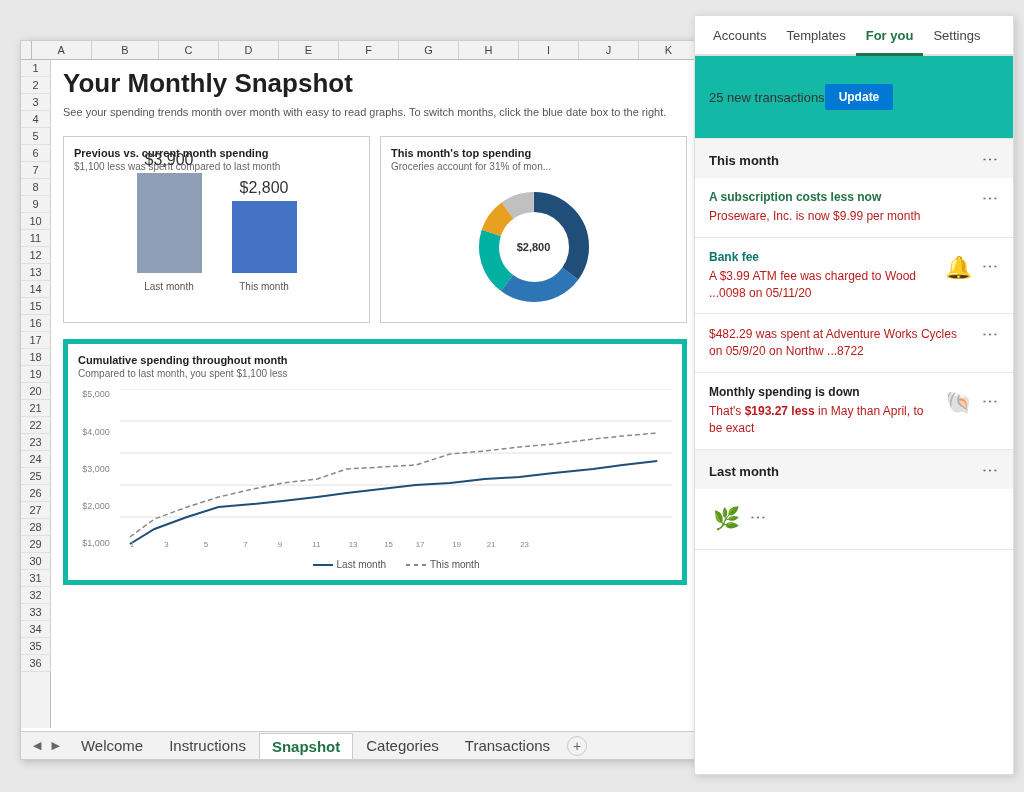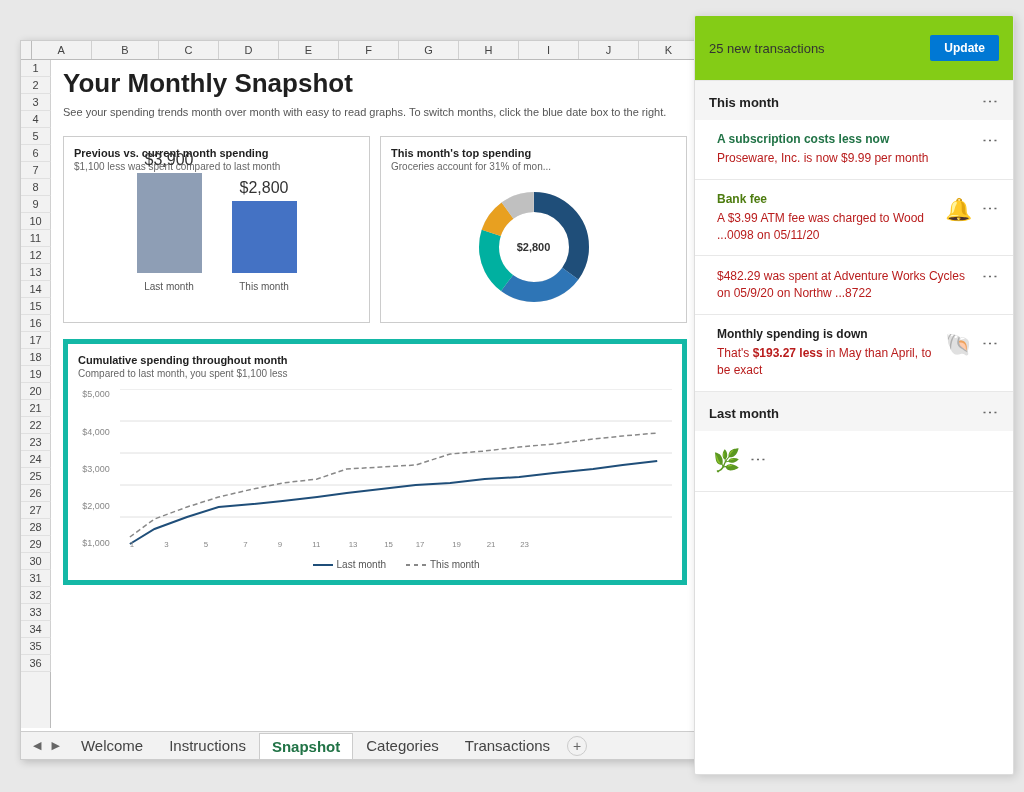--- a/index.html
+++ b/index.html
@@ -268,24 +268,23 @@
     .nav-tab.active {
       color: #217346;
       border-bottom: 3px solid #217346;
       font-weight: 600;
     }
 
     
     .notification-bar {
       display: flex;
       align-items: center;
-      justify-content: space-between;
-      padding: 19px 14px;
+      padding: 28px 14px;
       border-bottom: 1px solid #e8e8e8;
-      background: #84cc16;
+      background: #14b8a6;
     }
     .notif-text {
       font-size: 13px;
       color: #333;
     }
     .update-btn {
       background: #0078d4;
       color: white;
       border: none;
       padding: 6px 14px;
@@ -326,29 +325,28 @@
       padding: 12px 14px;
       border-bottom: 1px solid #e8e8e8;
       background: white;
       display: flex;
       align-items: flex-start;
       justify-content: space-between;
       gap: 8px;
     }
     .card-content {
       flex: 1;
-      margin-left: 8px;
     }
     .card-category {
       font-size: 12px;
       font-weight: 600;
       margin-bottom: 4px;
     }
     .card-category.green { color: #217346; }
-    .card-category.orange { color: #4d7c0f; }
+    .card-category.orange { color: #0f766e; }
     .card-category.black { color: #1f1f1f; }
     .card-desc {
       font-size: 12px;
       color: #b91c1c;
       line-height: 1.4;
     }
     .card-icon {
       width: 36px;
       height: 36px;
       display: flex;
@@ -558,20 +556,26 @@
     <div class="sheet-tab">Instructions</div>
     <div class="sheet-tab active">Snapshot</div>
     <div class="sheet-tab">Categories</div>
     <div class="sheet-tab">Transactions</div>
     <div class="tab-add">+</div>
   </div>
 </div>
 
 <div class="right-panel">
 
+  <div class="panel-nav">
+    <div class="nav-tab">Accounts</div>
+    <div class="nav-tab">Templates</div>
+    <div class="nav-tab active">For you</div>
+    <div class="nav-tab">Settings</div>
+  </div>
 
   <div class="notification-bar">
     <span class="notif-text">25 new transactions</span>
     <button class="update-btn">Update</button>
   </div>
 
   <div class="panel-body">
 
     <div class="section-header">
       <span class="section-header-title">This month</span>

